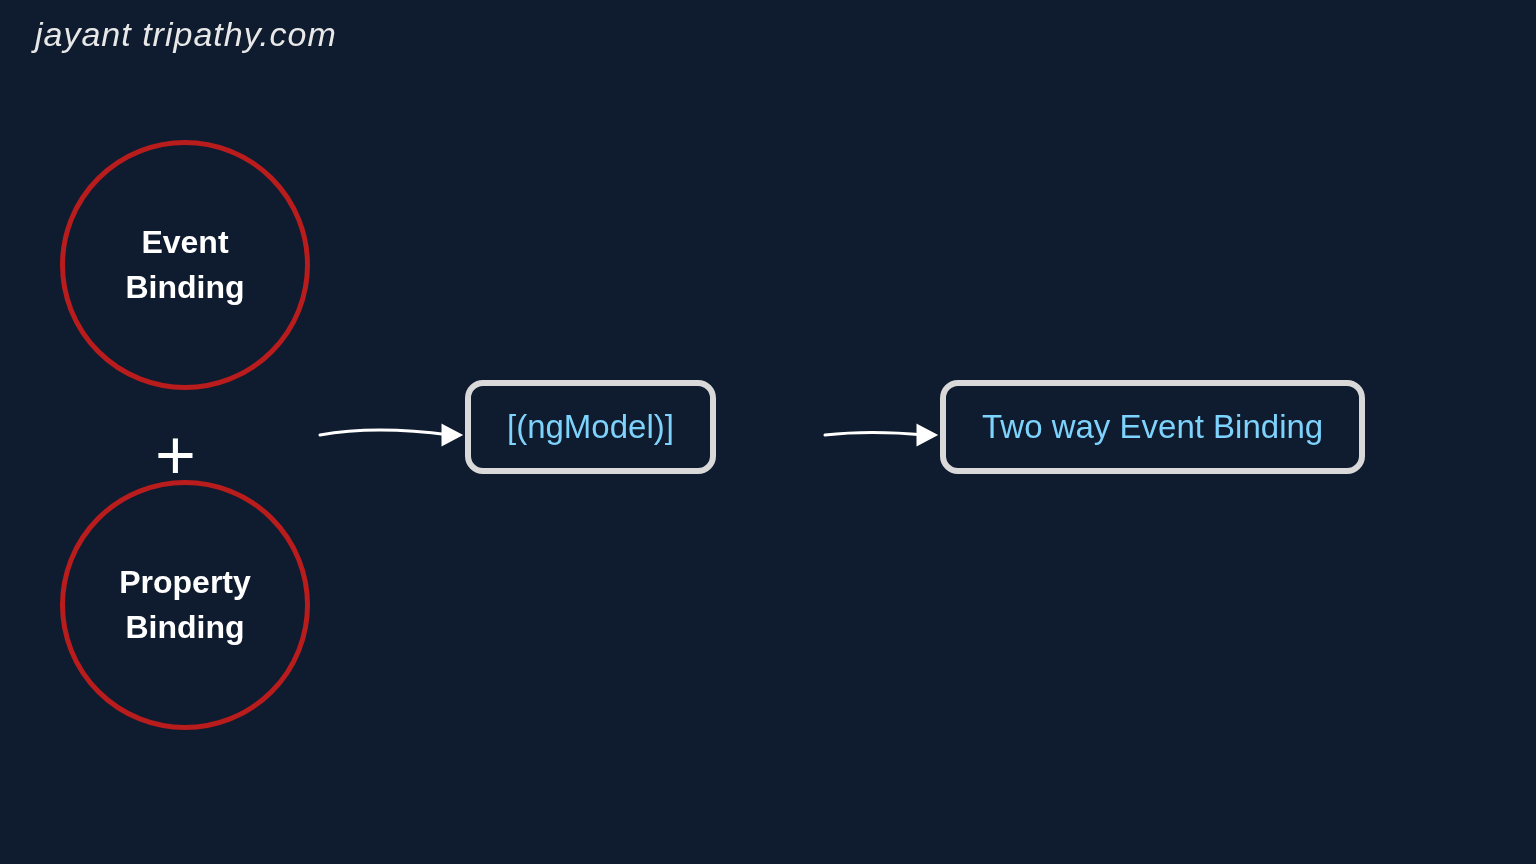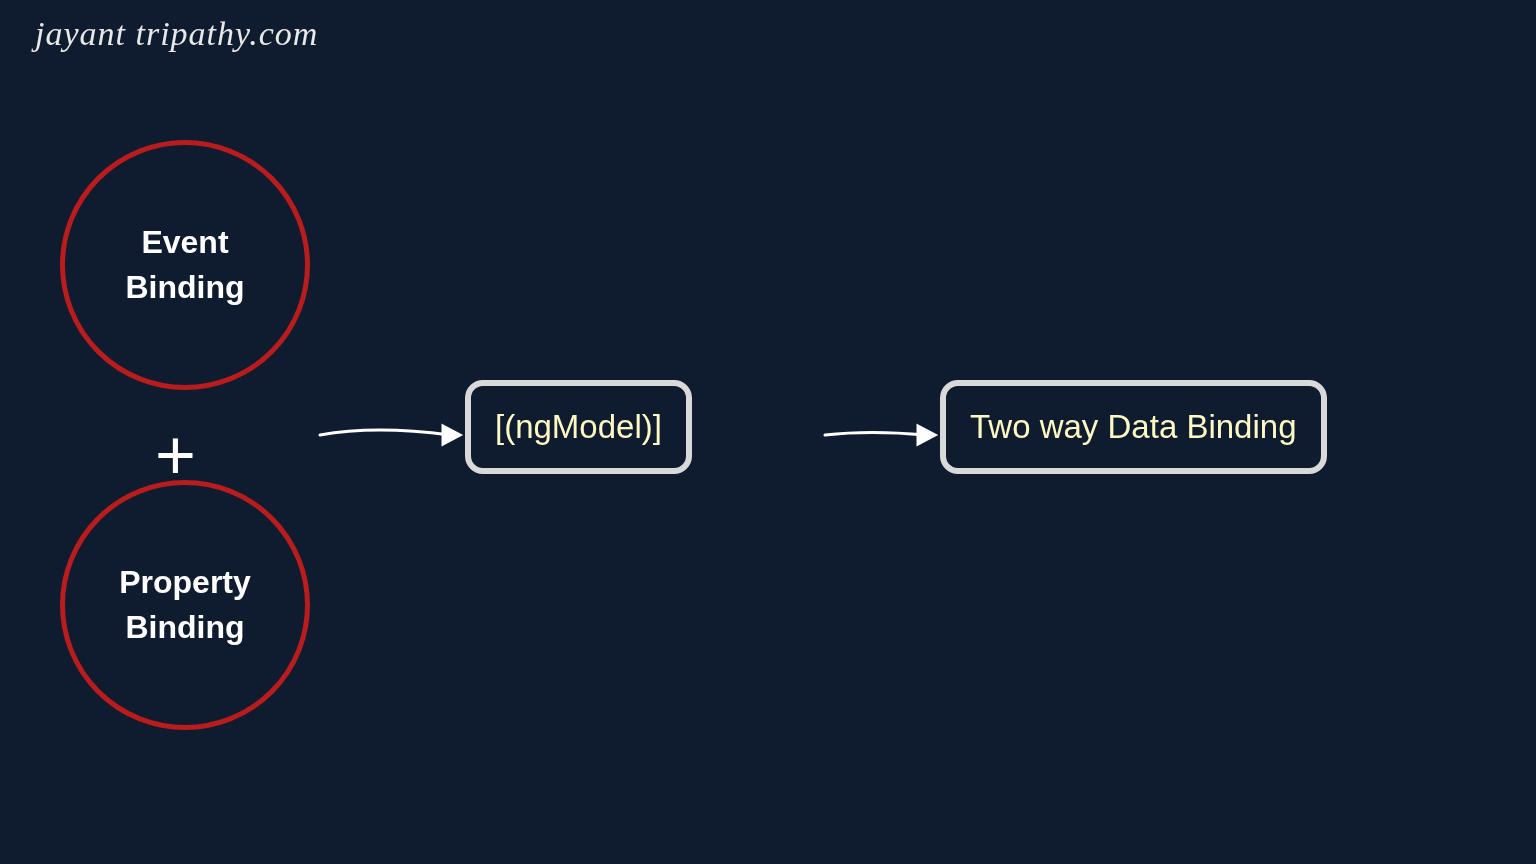--- a/index.html
+++ b/index.html
@@ -9,21 +9,21 @@
       background: #0f1b2e;
       font-family: 'Comic Sans MS', 'Segoe UI', sans-serif;
       color: #fff;
       position: relative;
       overflow: hidden;
     }
     .watermark {
       position: absolute;
       top: 15px;
       left: 35px;
-      font-family: Liberation Serif, serif;
+      font-family: Liberation Sans, sans-serif;
       font-size: 34px;
       color: #e8e8e8;
       font-style: italic;
       letter-spacing: 1px;
     }
     .circle {
       position: absolute;
       border: 5px solid #b91c1c;
       border-radius: 50%;
       display: flex;
@@ -57,22 +57,22 @@
     }
     .rect-box {
       position: absolute;
       border: 6px solid #d9d9d9;
       border-radius: 18px;
       display: flex;
       align-items: center;
       justify-content: center;
       font-size: 33px;
       font-weight: 500;
-      padding: 22px 24px;
-      color: #fef9c3;
+      padding: 22px 36px;
+      color: #7dd3fc;
     }
     .rect-ngmodel {
       top: 380px;
       left: 465px;
     }
     .rect-twoway {
       top: 380px;
       left: 940px;
     }
     .arrow {
@@ -108,14 +108,14 @@
 <div class="rect-box rect-ngmodel">
   <span>[(ngModel)]</span>
 </div>
 
 <svg class="arrow" style="top: 415px; left: 820px; width: 120px; height: 40px;">
   <path d="M 5 20 Q 50 15 105 20" stroke-linecap="round"></path>
   <path class="arrow-head" d="M 98 11 L 115 20 L 98 29 Z"></path>
 </svg>
 
 <div class="rect-box rect-twoway">
-  <span>Two way Data Binding</span>
+  <span>Two way Event Binding</span>
 </div>
 
 </body></html>

